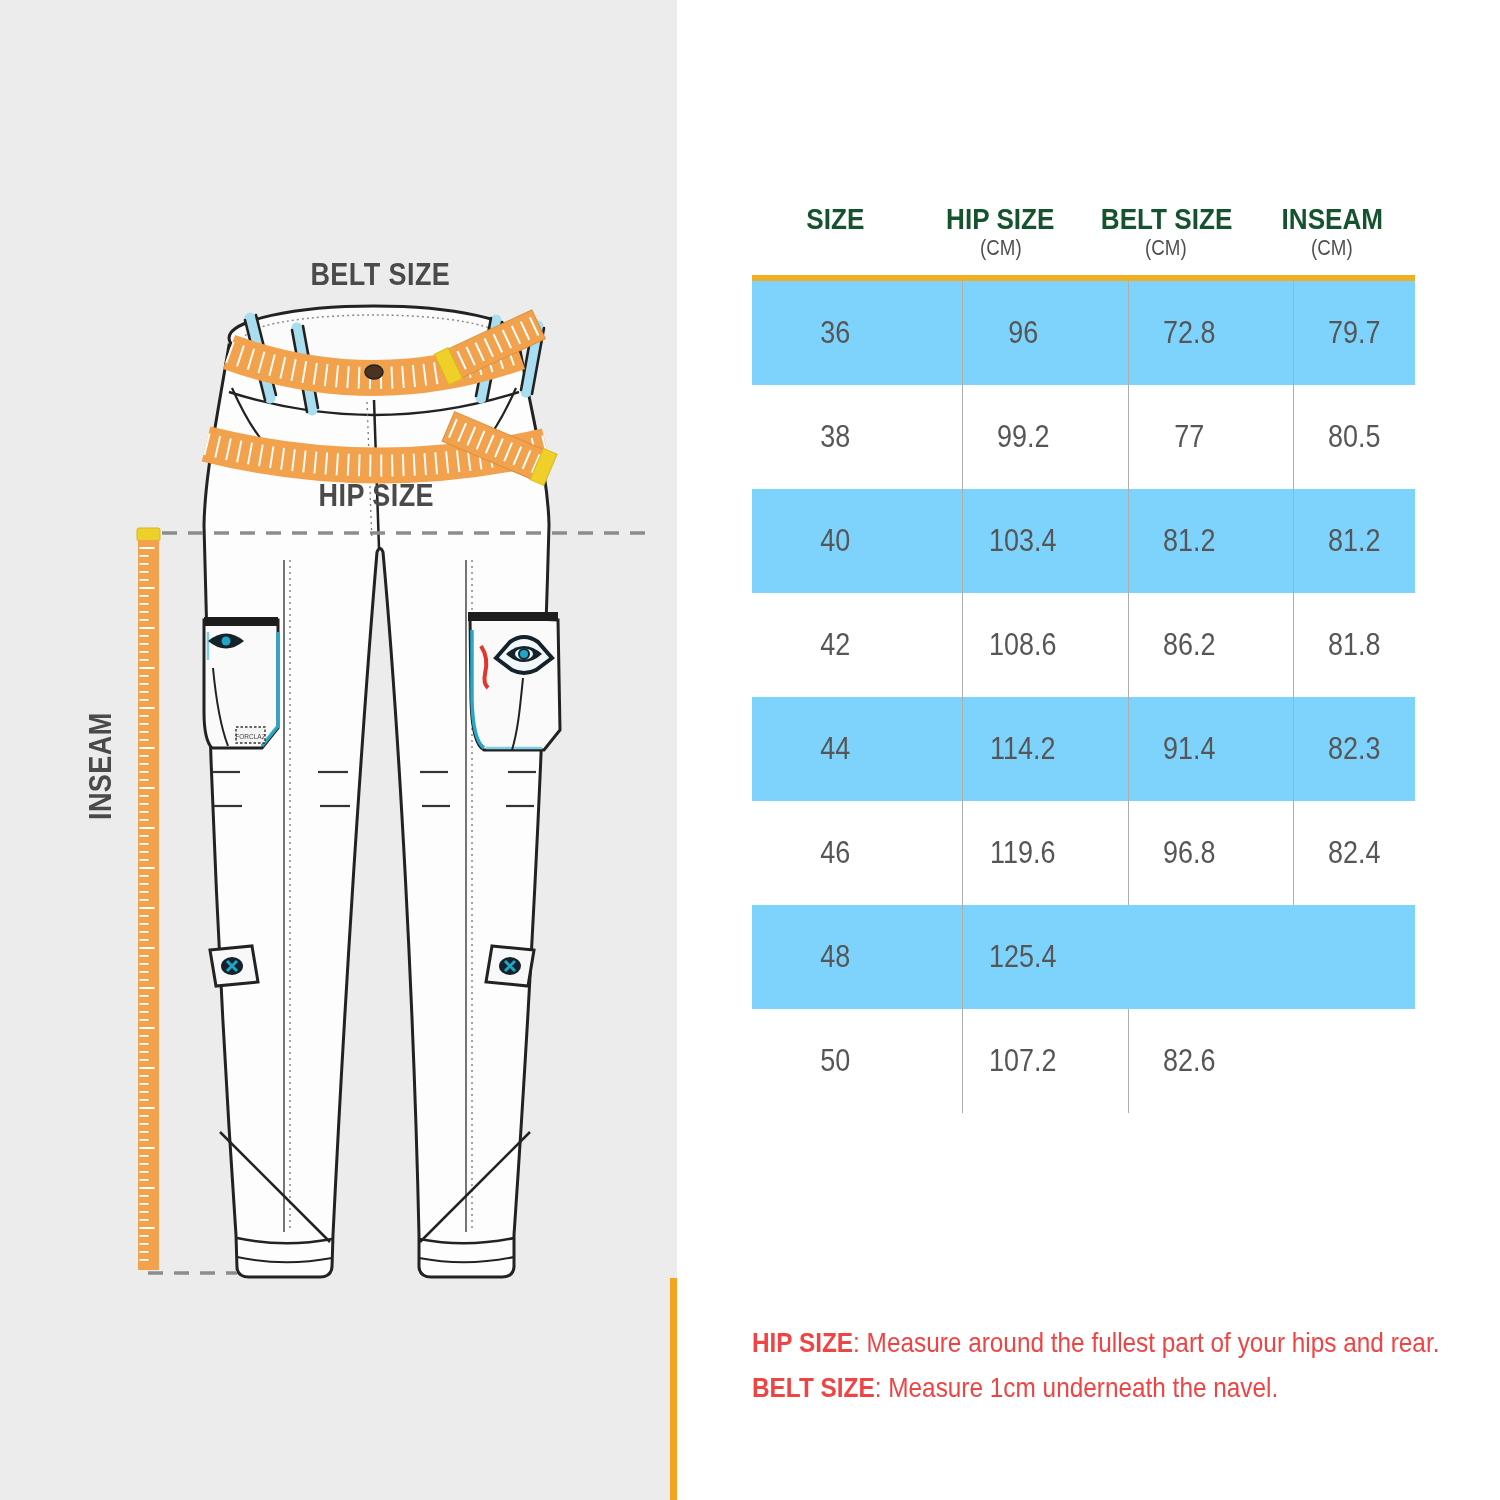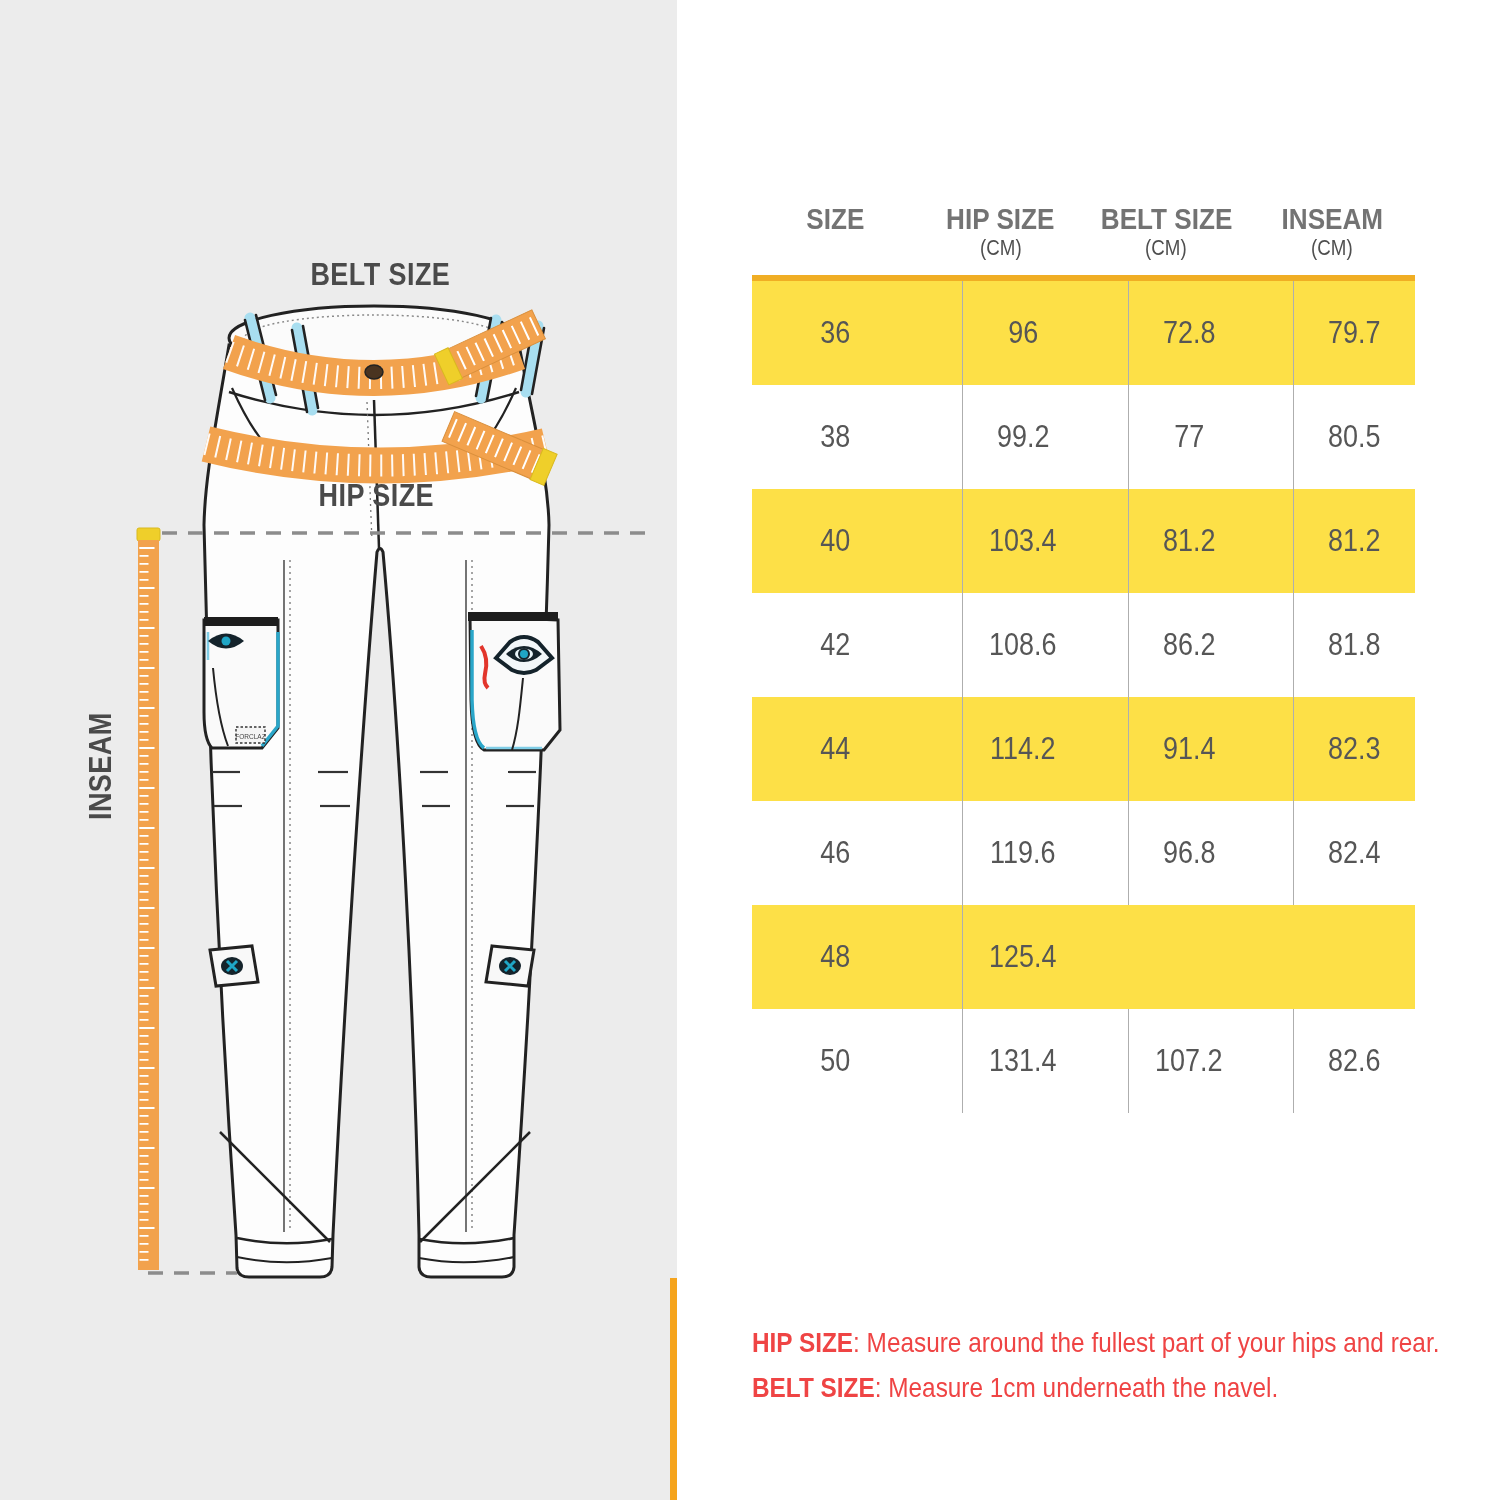--- a/index.html
+++ b/index.html
@@ -28,25 +28,25 @@
   #inseam-label{
     left:1px;top:746px;width:200px;height:40px;line-height:40px;
     transform:rotate(-90deg);
   }
   svg{position:absolute;left:0;top:0;}
 
   
   .size-table{position:absolute;left:752px;top:196px;width:663px;}
   .thead{display:grid;grid-template-columns:repeat(4,1fr);height:79px;}
   .th{display:flex;flex-direction:column;align-items:center;justify-content:flex-start;padding-top:6px;}
-  .th .lbl{font-weight:bold;font-size:30px;line-height:33px;color:#737373;white-space:nowrap;}
+  .th .lbl{font-weight:bold;font-size:30px;line-height:33px;color:#14532d;white-space:nowrap;}
   .th .unit{font-weight:400;font-size:21.5px;line-height:27px;color:#4f4f4f;}
   .rule{height:6px;background:#f0ae24;}
   .row{display:grid;grid-template-columns:repeat(4,1fr);height:104px;}
-  .row.alt{background:#fde047;}
+  .row.alt{background:#7dd3fc;}
   .cell{
     display:flex;align-items:center;justify-content:center;
     font-size:31px;color:#565656;font-weight:400;
   }
   .cell + .cell{border-left:1.5px solid #aeaeae;margin-left:44px;}
 
   
   .notes{position:absolute;left:752px;top:1320px;width:720px;font-size:28px;line-height:45px;color:#ef4444;white-space:nowrap;}
   .notes b{font-weight:bold;}
 </style>
@@ -308,23 +308,20 @@
       </div>
     <div class="cell">
         <span class="cx">125.4</span>
       </div>
   </div>
   <div class="row">
     <div class="cell">
         <span class="cx">50</span>
       </div>
     <div class="cell">
-        <span class="cx">131.4</span>
-      </div>
-    <div class="cell">
         <span class="cx">107.2</span>
       </div>
     <div class="cell">
         <span class="cx">82.6</span>
       </div>
   </div>
 </div>
 
 <div class="notes">
   <div><span class="cxl"><b>HIP SIZE</b><span>: Measure around the fullest part of your hips and rear.</span></span></div>

